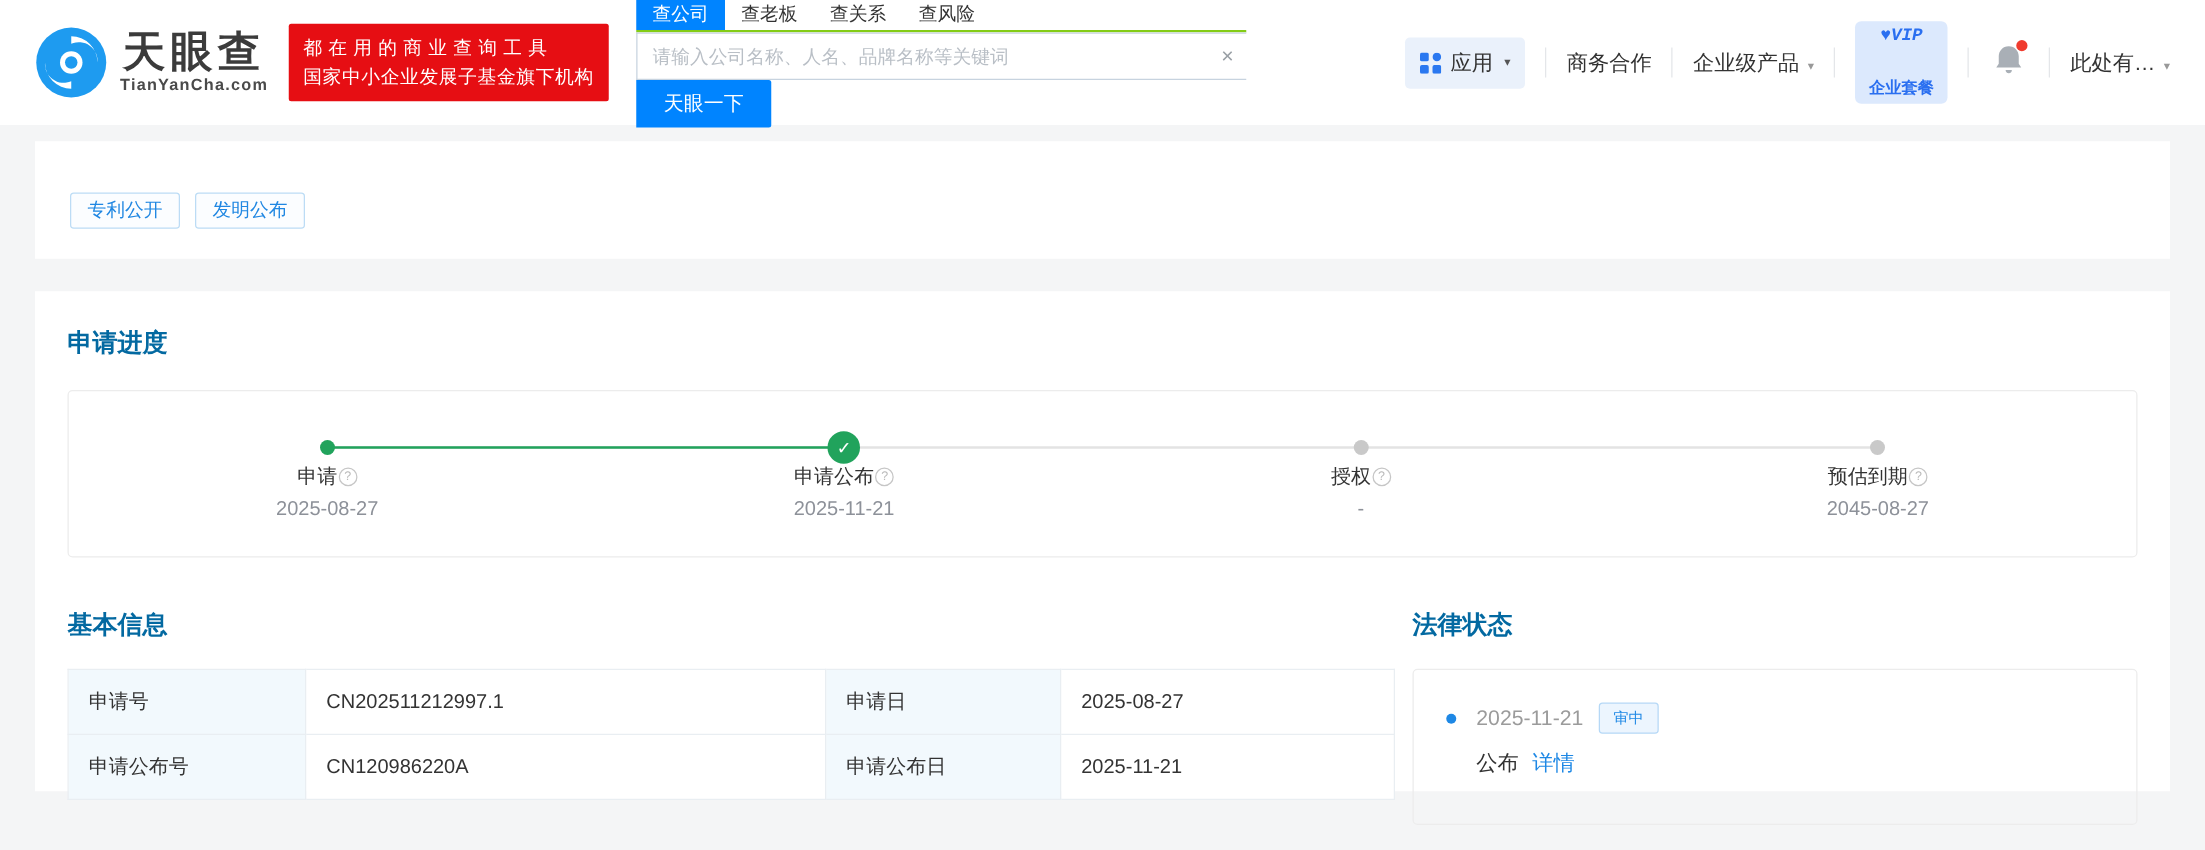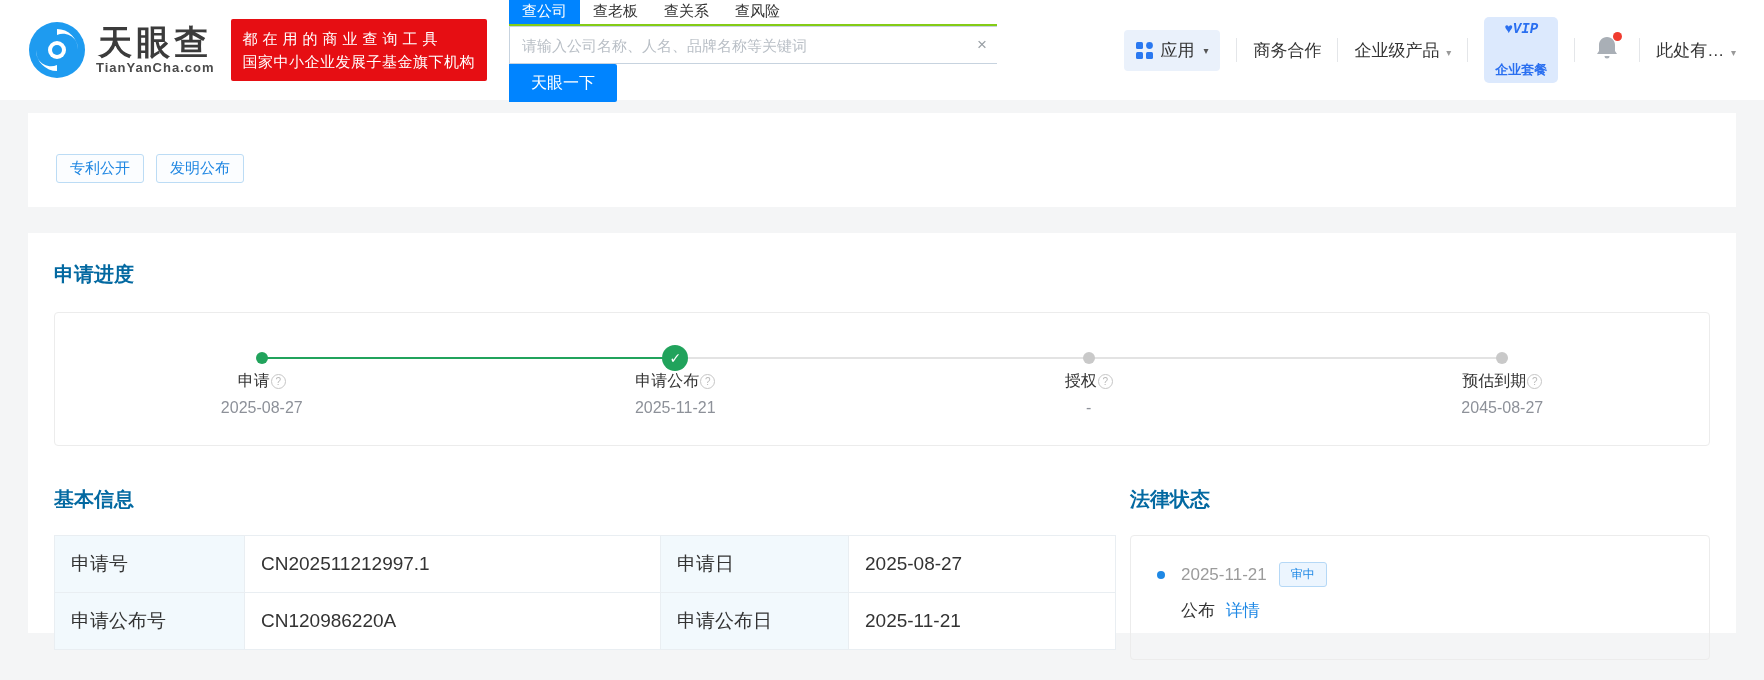--- a/index.html
+++ b/index.html
@@ -70,21 +70,21 @@
   .step-label { margin-top:0; font-size:16px; color:#333; display:flex; align-items:center; gap:1px; }
   .q-icon { width:15px; height:15px; border:1px solid #c6c6c6; border-radius:50%; color:#b9b9b9;
     font-size:10px; display:inline-flex; align-items:center; justify-content:center; cursor:pointer; }
   .step-date { margin-top:7px; font-size:16px; color:#8d9199; }
 
   
   .info-row { display:flex; margin-top:40px; }
   .info-col { width:1062px; }
   .legal-col { flex:1; margin-left:14px; }
   .info-table { margin-top:22px; width:100%; border-collapse:collapse; border:1px solid #e9eef2; }
-  .info-table td { border:1px solid #e9eef2; font-size:19px; padding:15px 16px; color:#333; background:#fff; }
+  .info-table td { border:1px solid #e9eef2; font-size:16px; padding:15px 16px; color:#333; background:#fff; }
   td.lbl { background:#f2f9fd; width:190px; }
   td.val1 { width:416px; }
   td.lbl2 { width:188px; }
 
   .legal-box { margin-top:22px; border:1px solid #ececec; border-radius:4px; padding:26px 20px 40px 26px; height:125px; }
   .legal-item-top { display:flex; align-items:center; }
   .bullet { width:8px; height:8px; border-radius:50%; background:#1e88e5; margin-right:16px; flex:none; }
   .legal-date { font-size:17px; color:#9b9b9b; }
   .status-badge { margin-left:12px; font-size:12px; color:#1e88e5; background:#ecf5fe;
     border:1px solid #b5d8f6; border-radius:3px; padding:3px 11px; }

